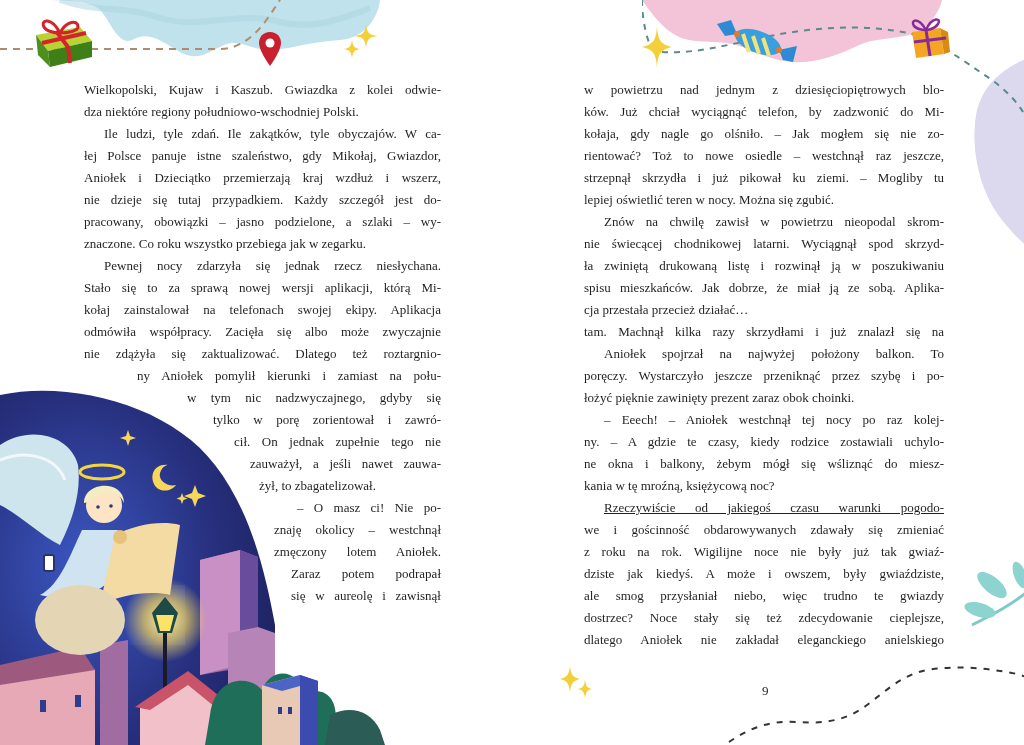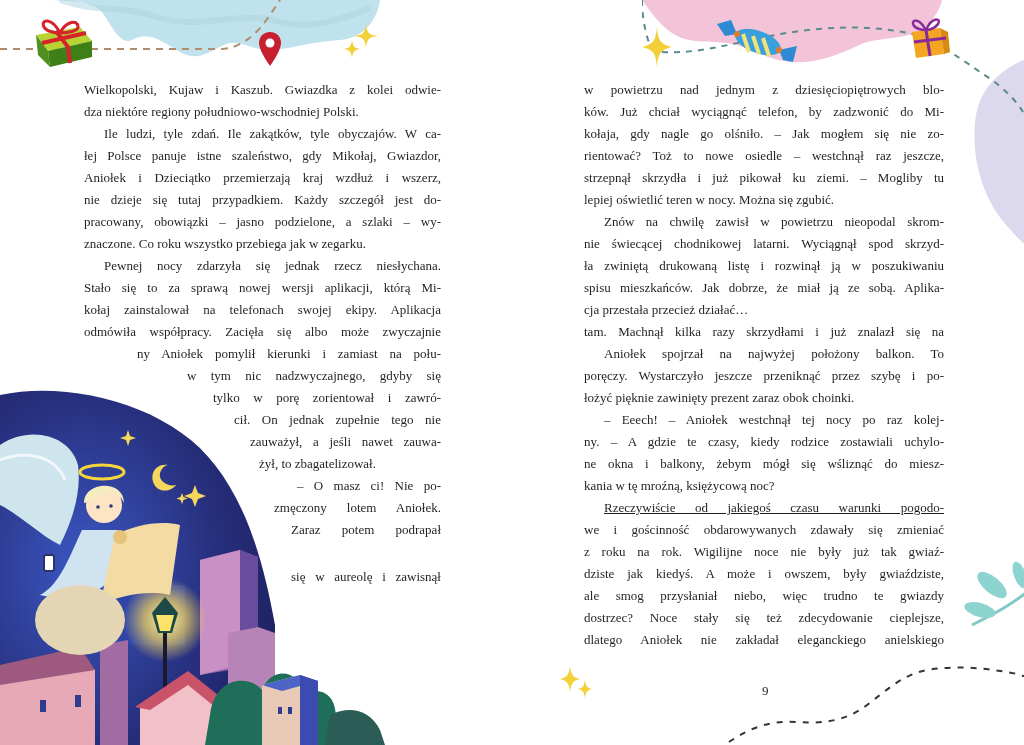--- a/index.html
+++ b/index.html
@@ -143,30 +143,32 @@
         <span class="line" style="padding-left: 20px;">Ile ludzi, tyle zdań. Ile zakątków, tyle obyczajów. W ca-</span>
         <span class="line" style="padding-left: 0px;">łej Polsce panuje istne szaleństwo, gdy Mikołaj, Gwiazdor,</span>
         <span class="line" style="padding-left: 0px;">Aniołek i Dzieciątko przemierzają kraj wzdłuż i wszerz,</span>
         <span class="line" style="padding-left: 0px;">nie dzieje się tutaj przypadkiem. Każdy szczegół jest do-</span>
         <span class="line" style="padding-left: 0px;">pracowany, obowiązki – jasno podzielone, a szlaki – wy-</span>
         <span class="line last" style="padding-left: 0px;">znaczone. Co roku wszystko przebiega jak w zegarku.</span>
         <span class="line" style="padding-left: 20px;">Pewnej nocy zdarzyła się jednak rzecz niesłychana.</span>
         <span class="line" style="padding-left: 0px;">Stało się to za sprawą nowej wersji aplikacji, którą Mi-</span>
         <span class="line" style="padding-left: 0px;">kołaj zainstalował na telefonach swojej ekipy. Aplikacja</span>
         <span class="line" style="padding-left: 0px;">odmówiła współpracy. Zacięła się albo może zwyczajnie</span>
+        <span class="line" style="padding-left: 0px;">nie zdążyła się zaktualizować. Dlatego też roztargnio-</span>
         <span class="line" style="padding-left: 53px;">ny Aniołek pomylił kierunki i zamiast na połu-</span>
         <span class="line" style="padding-left: 103px;">w tym nic nadzwyczajnego, gdyby się</span>
         <span class="line" style="padding-left: 129px;">tylko w porę zorientował i zawró-</span>
         <span class="line" style="padding-left: 150px;">cił. On jednak zupełnie tego nie</span>
         <span class="line" style="padding-left: 166px;">zauważył, a jeśli nawet zauwa-</span>
         <span class="line last" style="padding-left: 175px;">żył, to zbagatelizował.</span>
         <span class="line" style="padding-left: 213px;">–  O masz ci! Nie po-</span>
+        <span class="line" style="padding-left: 190px;">znaję okolicy – westchnął</span>
         <span class="line" style="padding-left: 190px;">zmęczony lotem Aniołek.</span>
         <span class="line" style="padding-left: 207px;">Zaraz potem podrapał</span>
-        <span class="line" style="padding-left: 207px; margin-top: 25px;">się w aureolę i zawisnął</span>
+        <span class="line" style="padding-left: 207px;">się w aureolę i zawisnął</span>
       </div>
   </div>
 
   <div class="page page-right">
 
     <div class="deco" style="left:130px;top:0;">
       <svg width="300" height="68" viewBox="0 0 300 68">
         <path d="M0,0 L300,0 C298,10 288,28 270,34 C250,40 230,38 215,46 C195,56 170,64 150,62 C125,60 110,48 90,44 C70,40 50,44 35,36 C20,28 10,14 0,0 Z" fill="#f3c4d8"></path>
       </svg>
     </div>

